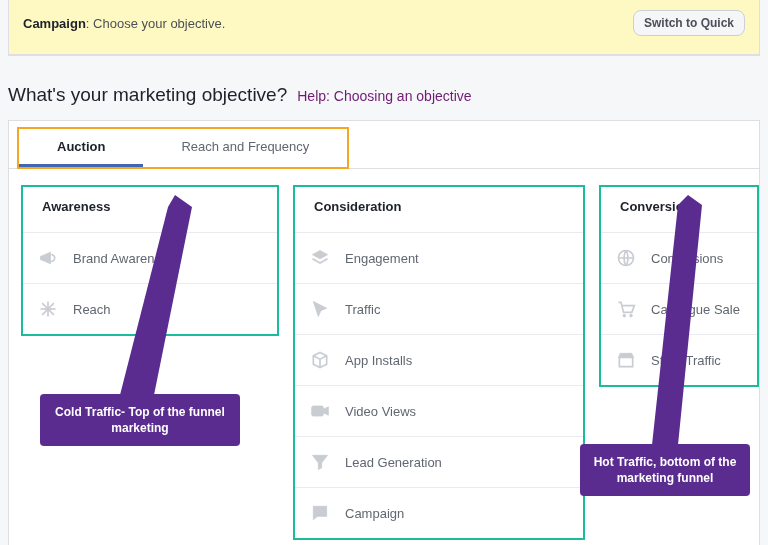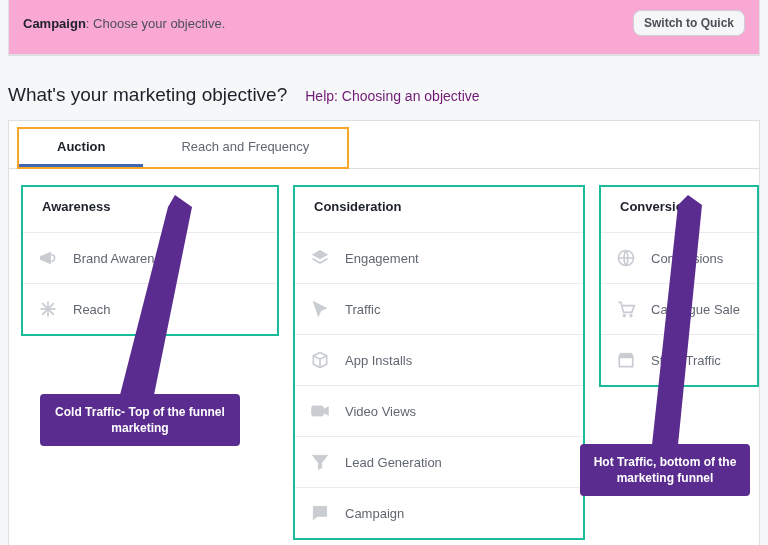--- a/index.html
+++ b/index.html
@@ -7,21 +7,21 @@
     font-family: Helvetica, Arial, sans-serif;
     background: #f6f7f9;
     width: 768px;
     height: 545px;
     overflow: hidden;
     position: relative;
     color: #1d2129;
     font-size: 13px;
   }
   .card {
-    background: #f9a8d4;
+    background: #fef9c3;
     border: 1px solid #dddfe2;
     border-top: none;
     margin: 0 8px 0 8px;
   }
   .top-bar {
     display: flex;
     justify-content: space-between;
     align-items: center;
     padding: 10px 14px 18px 14px;
     border-bottom: 1px solid #dddfe2;
@@ -35,21 +35,21 @@
     padding: 5px 10px;
     font-size: 12px;
     font-weight: 600;
     color: #4b4f56;
     cursor: pointer;
   }
   .question-row {
     padding: 28px 14px 14px 8px;
     display: flex;
     align-items: baseline;
-    gap: 18px;
+    gap: 10px;
   }
   .question { font-size: 19px; color: #1d2129; font-weight: 400; }
   .help-link { font-size: 14px; color: #701a75; cursor: pointer; }
   .panel {
     background: #fff;
     border: 1px solid #dddfe2;
     margin: 0 8px;
   }
   .tabs-wrap {
     border: 2px solid #f5a623;

